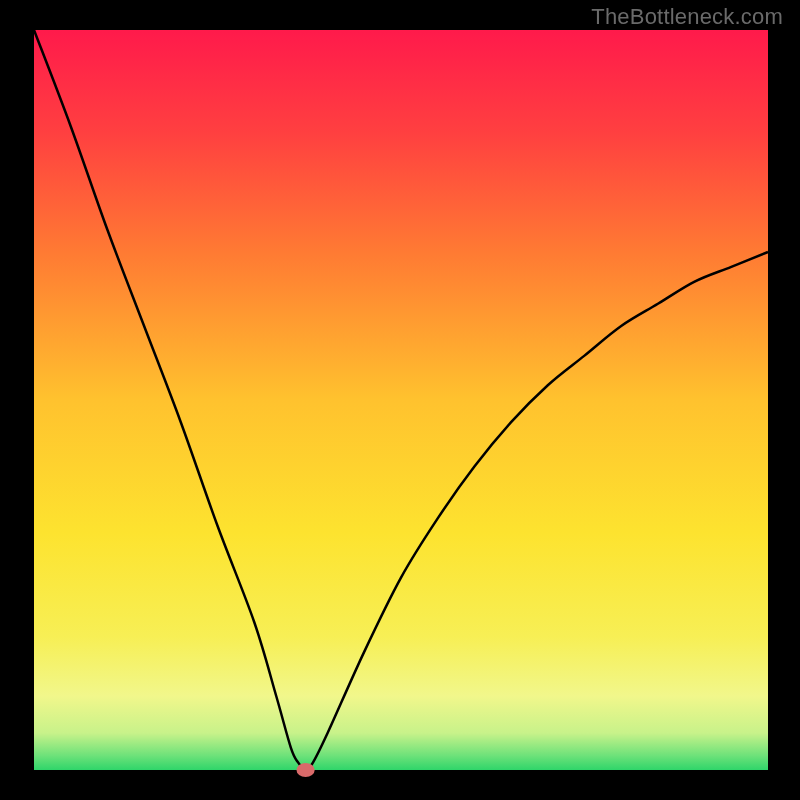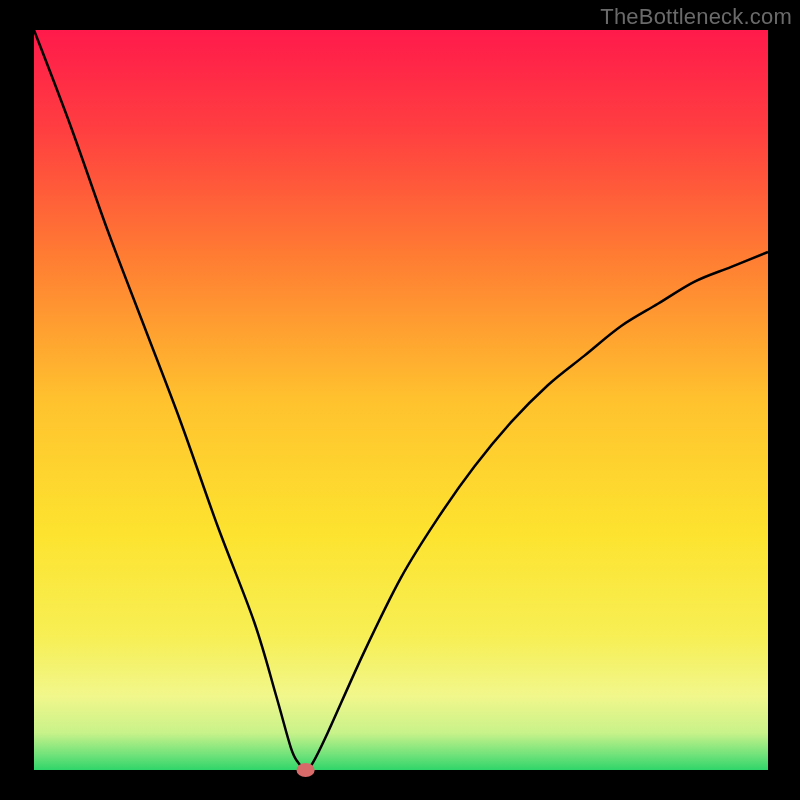--- a/index.html
+++ b/index.html
@@ -15,21 +15,21 @@
     position: absolute;
     left: 0;
     top: 0;
     width: 800px;
     height: 800px;
     background: #000;
   }
   .watermark {
     position: absolute;
     top: 4px;
-    right: 8px;
+    right: 17px;
     color: #6a6a6a;
     font-size: 22px;
     font-weight: 400;
     letter-spacing: 0.2px;
   }
   svg {
     position: absolute;
     left: 0;
     top: 0;
   }

